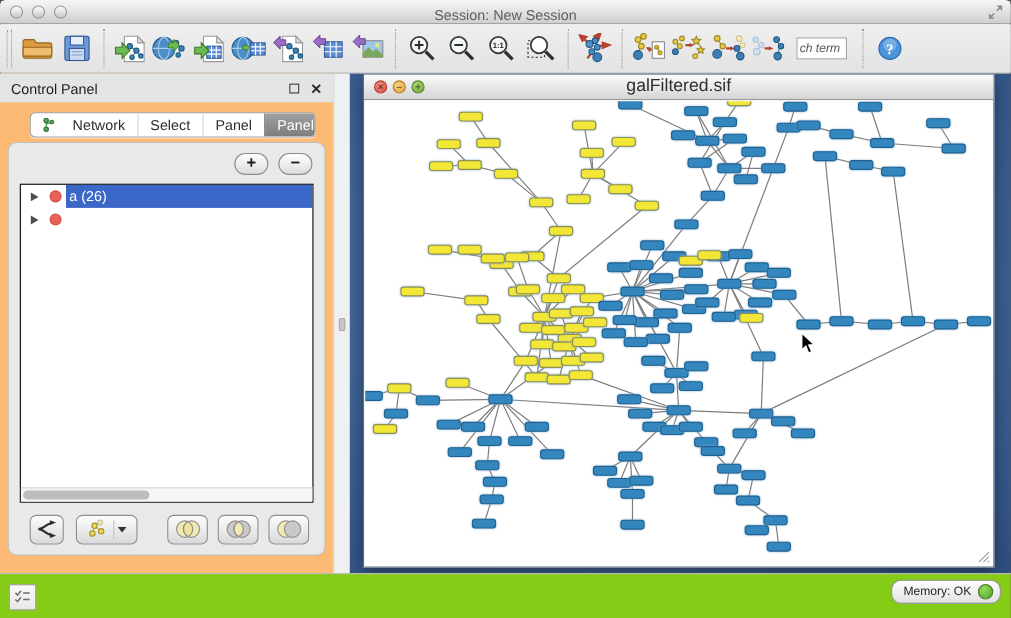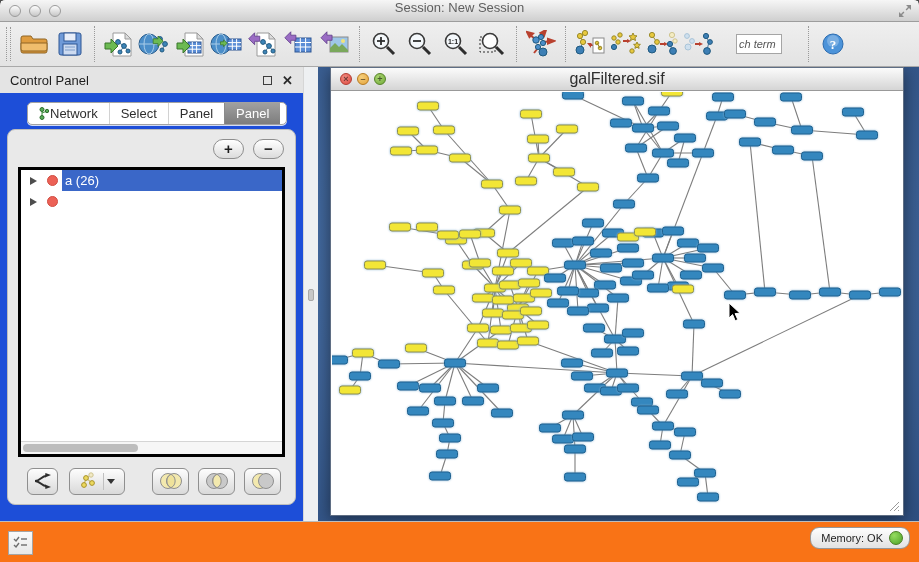--- a/index.html
+++ b/index.html
@@ -2,66 +2,66 @@
 <html><head>
 <meta charset="utf-8">
 <style>
   * { box-sizing: border-box; margin: 0; padding: 0; }
   html,body { width:919px; height:562px; overflow:hidden; }
   body { font-family:"Liberation Sans",sans-serif; background:#ececec; position:relative;
          box-shadow: inset 0 0 0 1px #4a4a4a; }
 
   
   .titlebar { height:22px; background:linear-gradient(#f6f6f6,#cfcfcf); border-bottom:1px solid #9d9d9d;
-              display:flex; align-items:flex-start; position:relative; border-radius:5px 5px 0 0; }
+              display:flex; align-items:flex-end; position:relative; border-radius:5px 5px 0 0; }
   .traffic { position:absolute; left:9px; top:5px; display:flex; gap:8px; }
   .traffic .light { width:12px; height:12px; border-radius:50%; background:linear-gradient(#fefefe,#c6c6c6);
                     border:1px solid #9b9b9b; }
   .win-title { flex:1; text-align:center; font-size:13px; color:#5f5f5f; }
   .fs-icon { position:absolute; right:7px; top:4px; }
 
   
   .toolbar { height:45px; background:linear-gradient(#efefef,#e3e3e3); border-bottom:1px solid #a9a9a9;
              display:flex; align-items:center; padding:0 4px; }
   .tb-grip { width:5px; height:34px; border-left:1px dotted #999; border-right:1px dotted #999; margin:0 5px 0 2px; }
   .tb-sep { width:1px; height:36px; border-left:1px dotted #9a9a9a; margin:0 6px; }
   .tb-btn { width:36px; height:38px; display:flex; align-items:center; justify-content:center; cursor:default; }
   .tb-btn svg { display:block; }
   .search-box { width:46px; height:20px; border:1px solid #a5a5a5; background:#fff; font-style:italic;
-                font-size:11px; color:#555; padding:0 2px; margin:0 20px; }
+                font-size:11px; color:#555; padding:0 2px; margin:0 8px; }
 
   
   .main { display:flex; height:454px; }
-  .left-panel { width:303px; background:#1d4ed8; position:relative; }
+  .left-panel { width:303px; background:#fdba74; position:relative; }
   .splitter { width:15px; background:#eef0f2; border-left:1px solid #d6d6d6; position:relative; }
   .collapse-handle { position:absolute; left:4px; top:222px; width:6px; height:12px; background:#c7c7c7;
                      border:1px solid #a8a8a8; border-radius:2px; }
 
   
   .cp-header { height:26px; display:flex; align-items:center; padding:0 10px; font-size:13px; color:#1d1d1d;
                background:#e4e4e4; }
   .cp-header .spacer { flex:1; }
   .float-icon { width:9px; height:9px; border:1.5px solid #3c3c3c; margin-right:10px; }
   .close-icon { font-size:13px; font-weight:bold; color:#2a2a2a; line-height:1; }
 
   .tab-bar { margin:9px 16px 0 27px; height:23px; display:flex; border:1px solid #a2a2a2; border-radius:5px;
              background:#fff; overflow:hidden; box-shadow:0 1px 0 rgba(255,255,255,.8); }
-  .tab { display:flex; align-items:center; justify-content:center; gap:0; font-size:13px; color:#2e2e2e;
+  .tab { display:flex; align-items:center; justify-content:center; gap:16px; font-size:13px; color:#2e2e2e;
          padding:0 11px; border-left:1px solid #d2d2d2; }
   .tab:first-child { border-left:none; }
   .tab.active { background:linear-gradient(#a0a0a0,#7d7d7d); color:#fff; border-left-color:#8a8a8a; }
 
   .outer-panel { position:absolute; left:7px; top:62px; width:289px; height:376px;
                  border:1px solid #bdbdbd; border-radius:8px; background:#e9e9e9; }
   .pm-row { position:absolute; top:9px; right:11px; display:flex; gap:9px; }
   .pm-btn { width:31px; height:20px; border:1px solid #8e8e8e; border-radius:10px;
             background:linear-gradient(#ffffff,#dcdcdc); font-size:15px; font-weight:bold; color:#1d1d1d;
             display:flex; align-items:center; justify-content:center; line-height:0; }
   .list-box { position:absolute; left:10px; right:10px; top:37px; height:290px; background:#fff;
-              border:3px solid #000000; display:flex; flex-direction:column; }
+              border:1px solid #000000; display:flex; flex-direction:column; }
   .list-rows { flex:1; overflow:hidden; }
   .set-row { height:21px; display:flex; align-items:center; }
   .row-expander { width:24px; display:flex; justify-content:center; }
   .tri-right { width:0; height:0; border-left:7px solid #4d4d4d; border-top:4.5px solid transparent;
                border-bottom:4.5px solid transparent; }
   .row-dot { width:11px; height:11px; border-radius:50%; background:#ec6156; border:1px solid #d14d42; margin:0 4px 0 2px; }
   .row-label { flex:1; height:100%; background:#3a67c8; color:#fff; font-size:13px; display:flex;
                align-items:center; padding-left:3px; }
   .h-scroll { height:13px; border-top:1px solid #d5d5d5; background:#f6f6f6; position:relative; }
   .h-thumb { position:absolute; left:2px; top:2px; width:115px; height:8px; background:#bdbdbd; border-radius:5px; }
@@ -90,21 +90,21 @@
   .dot.red { background:radial-gradient(circle at 35% 30%, #f08a80, #dd4a40); border:1px solid #b33c31; }
   .dot.yel { background:radial-gradient(circle at 35% 30%, #f5cf7c, #e5a43c); border:1px solid #b77c22; }
   .dot.grn { background:radial-gradient(circle at 35% 30%, #a9d36f, #74ad3c); border:1px solid #568327; }
   .iframe-title { flex:1; text-align:center; font-size:16px; color:#2e2e2e; }
   .net-canvas { position:absolute; left:1px; right:1px; top:24px; bottom:1px; background:#fff; }
   #net-svg .edge { stroke:#7d7d7d; stroke-width:1.1; }
   #net-svg .node { stroke-width:1; filter:drop-shadow(0 0 1px rgba(130,175,210,.95)); }
   .resize-grip { position:absolute; right:2px; bottom:2px; }
 
   
-  .statusbar { height:41px; background:#f97316; border-top:1px solid #bdbdbd; position:relative; }
+  .statusbar { height:41px; background:#84cc16; border-top:1px solid #bdbdbd; position:relative; }
   .task-btn { position:absolute; left:8px; top:9px; width:25px; height:24px; border:1px solid #a5a5a5;
               background:linear-gradient(#fafafa,#e8e8e8); display:flex; align-items:center; justify-content:center; }
   .memory-pill { position:absolute; right:9px; top:5px; height:22px; border:1px solid #979797; border-radius:9px;
                  background:linear-gradient(#fefefe,#e2e2e2); display:flex; align-items:center; gap:6px;
                  padding:0 6px 0 10px; font-size:11px; color:#1e1e1e; }
   .mem-dot { width:14px; height:14px; border-radius:50%; border:1px solid #4a7d24;
              background:radial-gradient(circle at 35% 30%, #95dc60, #4da227); }
 </style>
 </head>
 <body>

